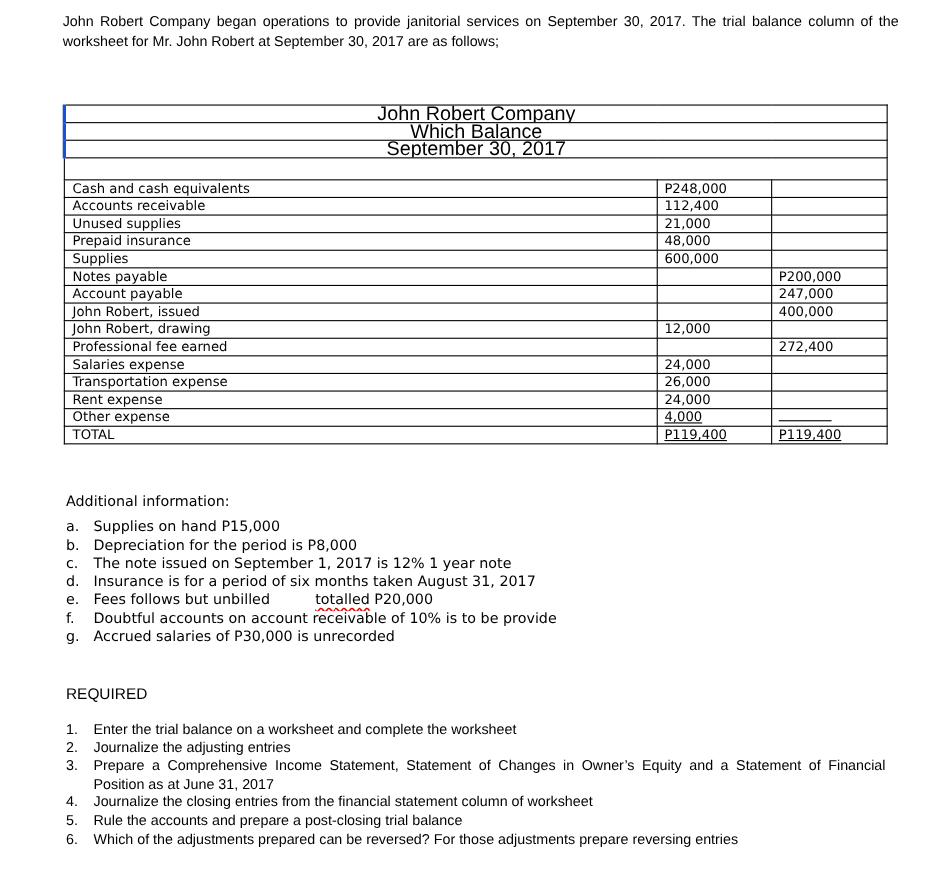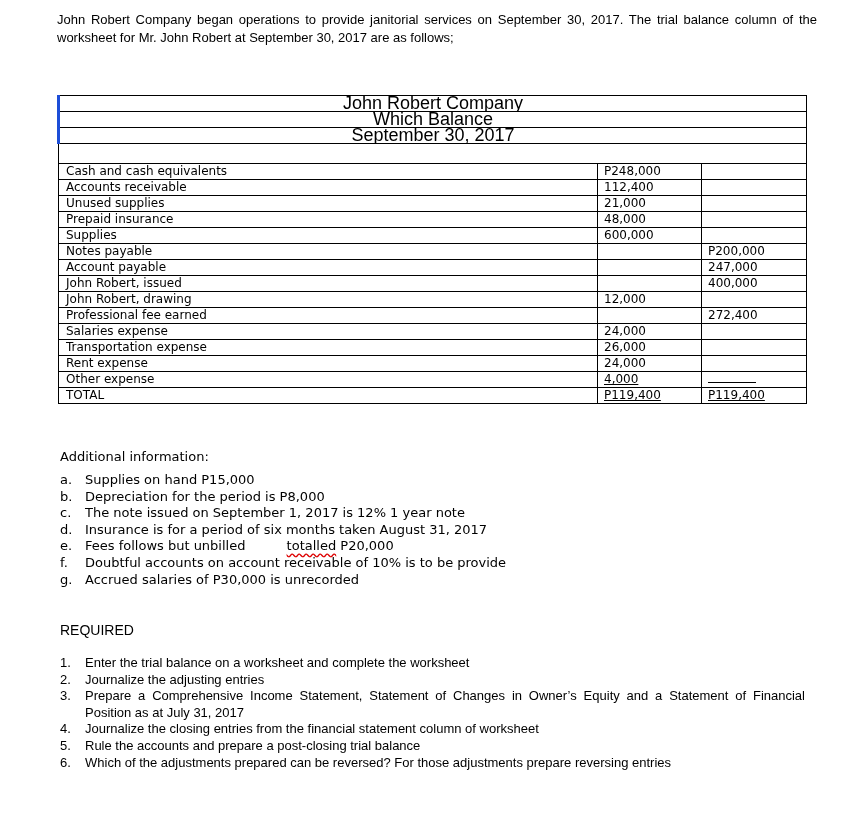--- a/index.html
+++ b/index.html
@@ -190,21 +190,21 @@
     <div class="li">
       <span class="mk">1.</span>
       <span class="tx">Enter the trial balance on a worksheet and complete the worksheet</span>
     </div>
     <div class="li">
       <span class="mk">2.</span>
       <span class="tx">Journalize the adjusting entries</span>
     </div>
     <div class="li">
       <span class="mk">3.</span>
-      <span class="tx">Prepare a Comprehensive Income Statement, Statement of Changes in Owner’s Equity and a Statement of Financial Position as at July 31, 2017</span>
+      <span class="tx">Prepare a Comprehensive Income Statement, Statement of Changes in Owner’s Equity and a Statement of Financial Position as at June 31, 2017</span>
     </div>
     <div class="li">
       <span class="mk">4.</span>
       <span class="tx">Journalize the closing entries from the financial statement column of worksheet</span>
     </div>
     <div class="li">
       <span class="mk">5.</span>
       <span class="tx">Rule the accounts and prepare a post-closing trial balance</span>
     </div>
     <div class="li">

